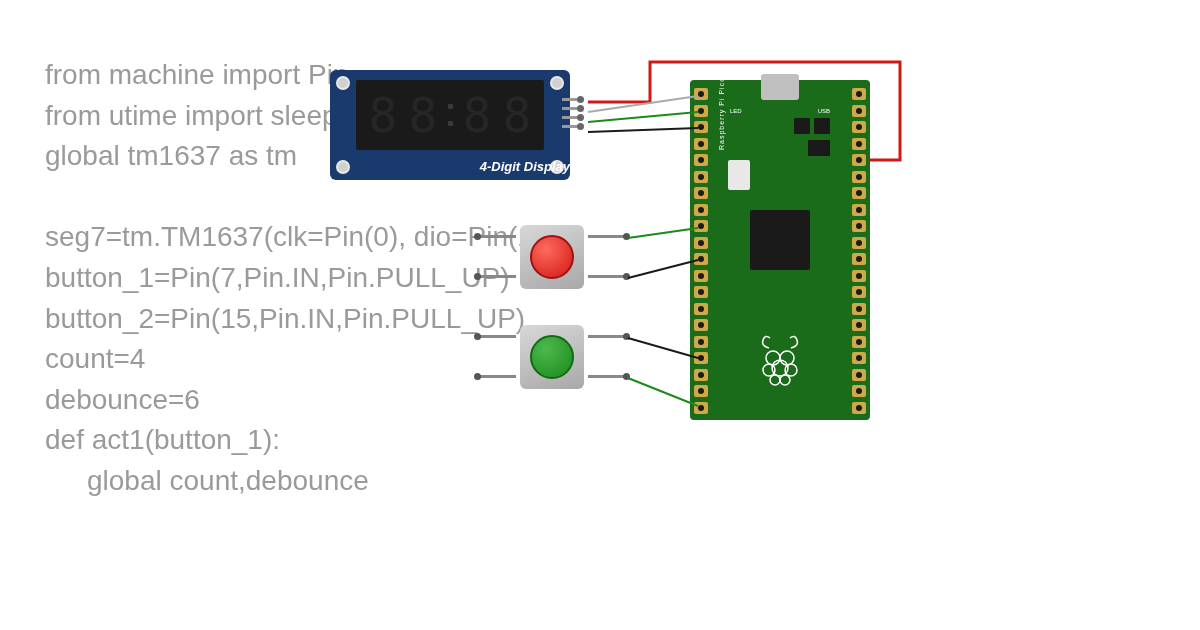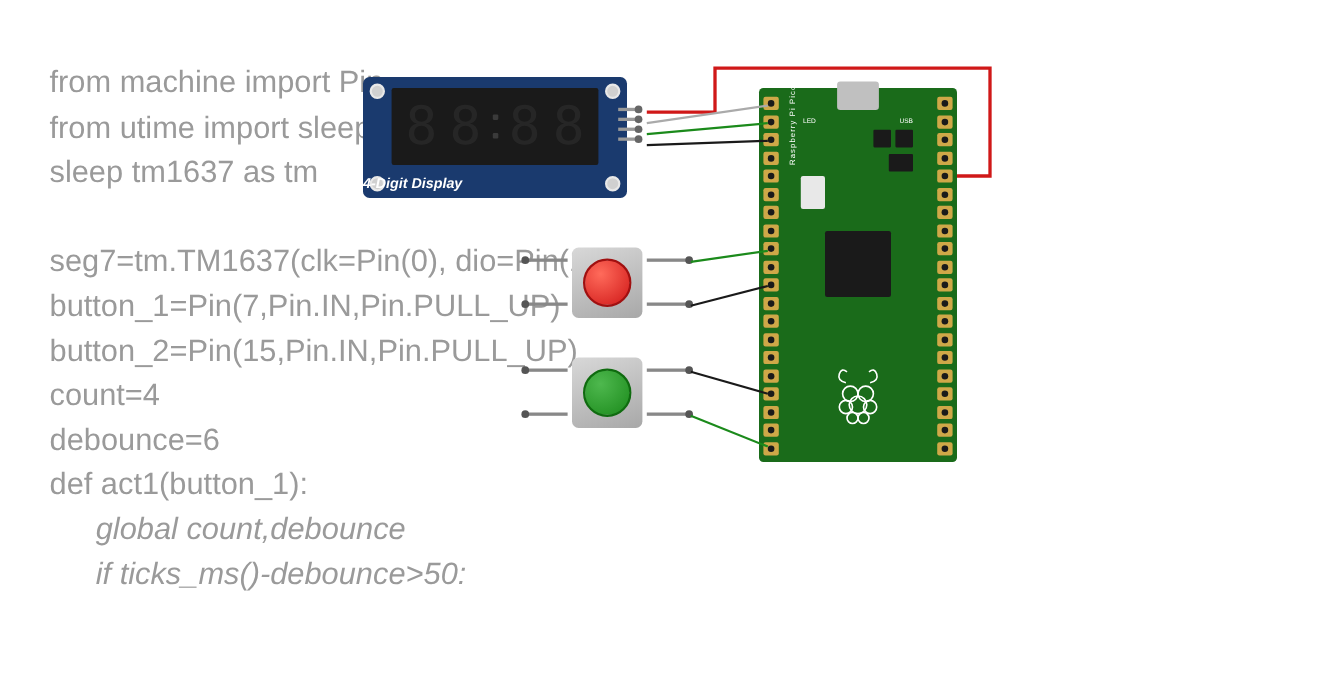--- a/index.html
+++ b/index.html
@@ -14,21 +14,21 @@
   .code {
     position: absolute;
     top: 55px;
     left: 45px;
     font-size: 28px;
     line-height: 1.45;
     color: #9a9a9a;
     font-weight: 400;
     white-space: pre;
   }
-  .code .indent { padding-left: 42px; display: block; font-style: italic; }
+  .code .indent { padding-left: 42px; display: block; }
 
   
   .display-module {
     position: absolute;
     top: 70px;
     left: 330px;
     width: 240px;
     height: 110px;
     background: #1a3a6e;
     border-radius: 6px;
@@ -66,21 +66,21 @@
   }
   .digit::before { content: "8"; opacity: 0.4; }
   .colon {
     width: 8px; display: flex; flex-direction: column; gap: 12px;
     align-items: center;
   }
   .colon span { width: 5px; height: 5px; background: #3a3a3a; border-radius: 1px; }
   .display-label {
     position: absolute;
     bottom: 6px; left: 0; right: 0;
-    text-align: left;
+    text-align: right;
     color: #ffffff;
     font-size: 13px;
     font-style: italic;
     font-weight: 600;
   }
   .display-pins {
     position: absolute;
     top: 28px; right: -10px;
     display: flex; flex-direction: column; gap: 6px;
   }
@@ -229,29 +229,29 @@
     width: 1200px; height: 630px;
     pointer-events: none;
   }
 
 </style>
 </head>
 <body>
 
 <div class="code"><span>from machine import Pin</span>
 <span>from utime import sleep,ticks_ms</span>
-<span>sleep tm1637 as tm</span>
+<span>global tm1637 as tm</span>
 <span></span>
 <span>seg7=tm.TM1637(clk=Pin(0), dio=Pin(1))</span>
 <span>button_1=Pin(7,Pin.IN,Pin.PULL_UP)</span>
 <span>button_2=Pin(15,Pin.IN,Pin.PULL_UP)</span>
 <span>count=4</span>
 <span>debounce=6</span>
 <span>def act1(button_1):</span>
-<span class="indent">global count,debounce</span><span class="indent">if ticks_ms()-debounce&gt;50:</span></div>
+<span class="indent">global count,debounce</span></div>
 
 <div class="display-module">
   <div class="screw tl"></div>
   <div class="screw tr"></div>
   <div class="screw bl"></div>
   <div class="screw br"></div>
   <div class="screen">
     <div class="digit"></div>
     <div class="digit"></div>
     <div class="colon">

